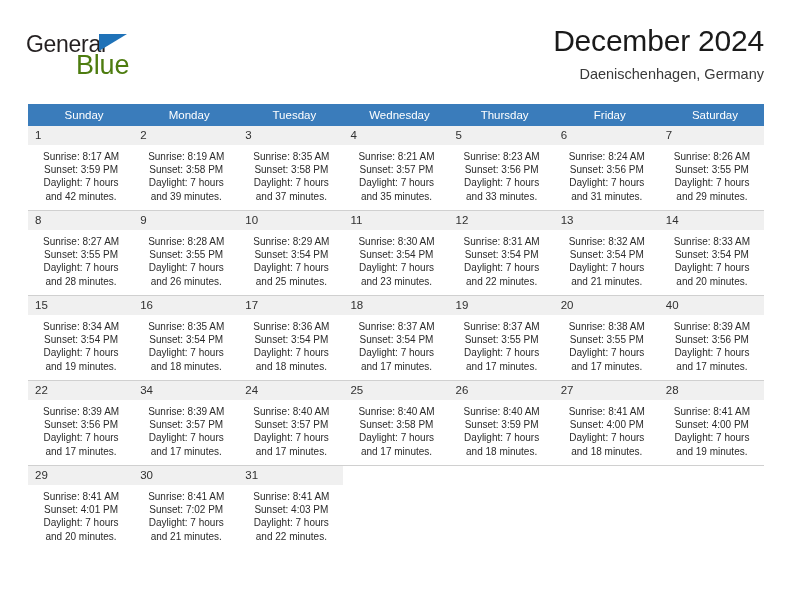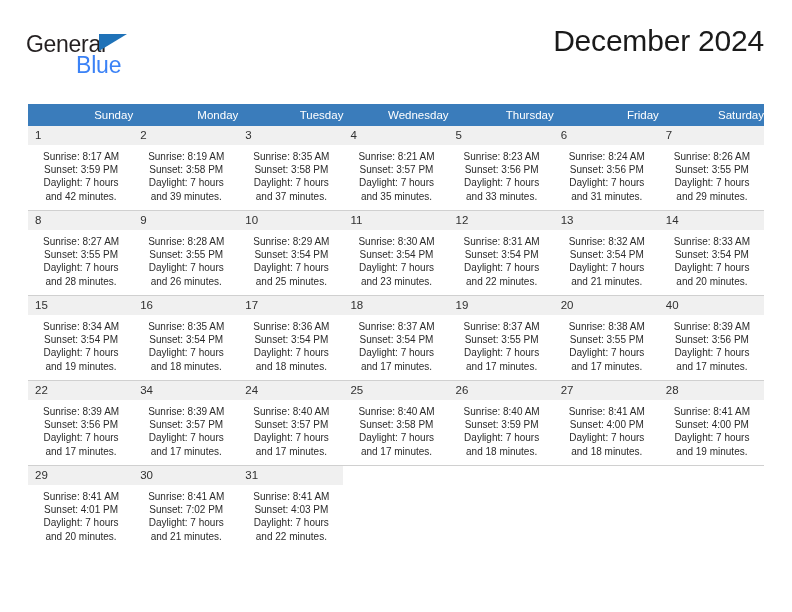--- a/index.html
+++ b/index.html
@@ -52,23 +52,23 @@
     top: 2px;
     width: 0;
     height: 0;
     border-left: 28px solid #1f72b8;
     border-bottom: 17px solid transparent;
   }
   .logo-blue {
     position: absolute;
     left: 50px;
     top: 21px;
-    font-size: 23px;
+    font-size: 27px;
     letter-spacing: -0.2px;
-    color: #3b82f6;
+    color: #4d7c0f;
     line-height: 24px;
   }
 
   .title-block {
     position: absolute;
     right: 0;
     top: 0;
     text-align: right;
   }
   .cal-title {
@@ -97,21 +97,21 @@
   table.cal {
     width: 736px;
     border-collapse: collapse;
     table-layout: fixed;
   }
   table.cal th {
     background: #3a7cbb;
     color: #ffffff;
     font-weight: normal;
     font-size: 11.5px;
-    text-align: right;
+    text-align: center;
     padding: 4px 0 5px 7px;
     height: 13px;
     border: none;
   }
   table.cal td.daycell {
     vertical-align: top;
     padding: 0;
     border: none;
     height: 84px;
   }
@@ -154,20 +154,21 @@
   <div class="header">
 
     <div class="logo">
       <span class="logo-general">General</span>
       <span class="logo-tri"></span>
       <span class="logo-blue">Blue</span>
     </div>
 
     <div class="title-block">
       <div class="cal-title">December 2024</div>
+      <div class="cal-subtitle">Daenischenhagen, Germany</div>
     </div>
 
   </div>
 
   <div class="calendar">
     <table class="cal">
       <thead>
         <tr>
           <th>Sunday</th>
           <th>Monday</th>

